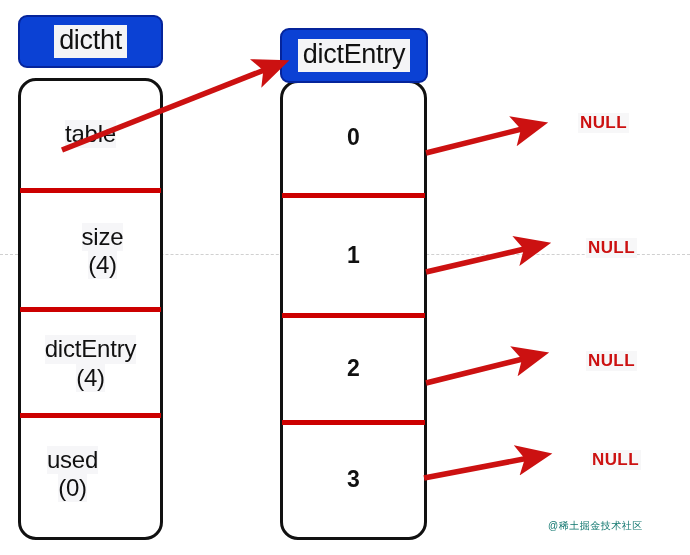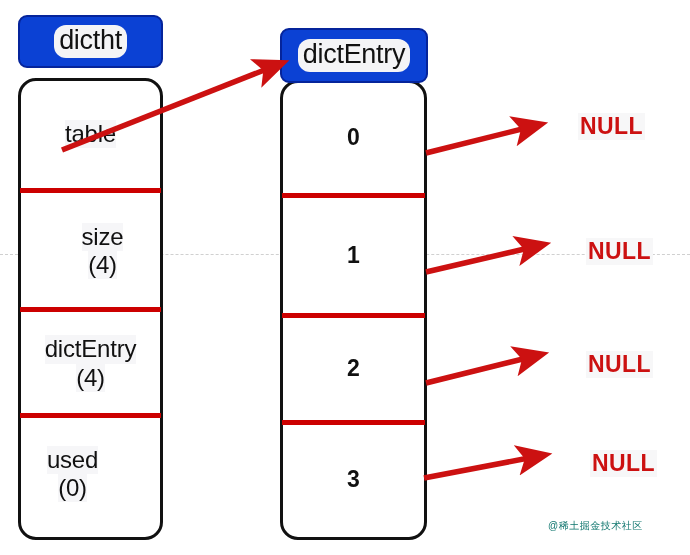--- a/index.html
+++ b/index.html
@@ -41,21 +41,20 @@
     z-index: 6;
   }
   .pill-label {
     background: #f4f4f6;
     color: #111111;
     font-size: 27px;
     line-height: 1.05;
     padding: 1px 5px 3px 5px;
     white-space: nowrap;
     letter-spacing: -0.3px;
-    border-radius: 12px;
   }
 
   
   .struct-box {
     position: absolute;
     box-sizing: border-box;
     background: #ffffff;
     border: 3px solid #111111;
     border-radius: 18px;
     z-index: 3;
@@ -99,21 +98,21 @@
     font-size: 23px;
     font-weight: bold;
     color: #111111;
     line-height: 1.1;
   }
 
   
   .null-label {
     position: absolute;
     color: #cc1111;
-    font-size: 23px;
+    font-size: 17px;
     font-weight: bold;
     letter-spacing: 0.4px;
     z-index: 7;
     background: #f7f7f8;
     padding: 0 2px;
   }
 
   
   svg.arrows {
     position: absolute;

